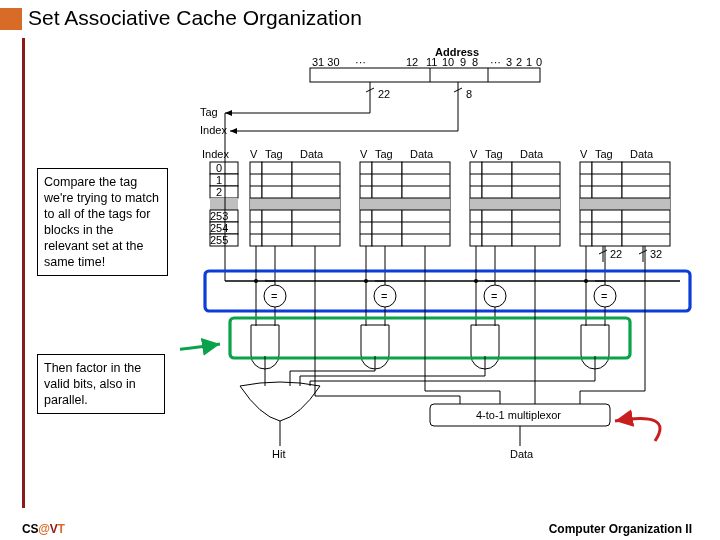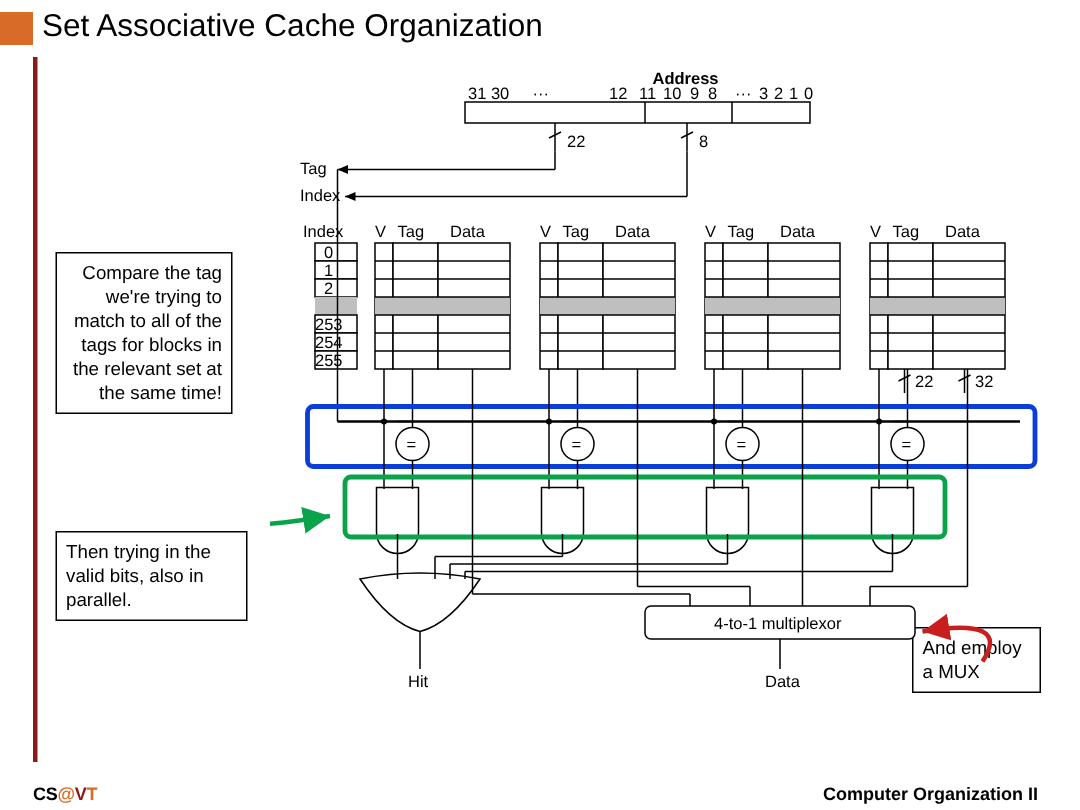--- a/index.html
+++ b/index.html
@@ -30,21 +30,21 @@
     border-left: 3px solid #8b1a1a;
   }
   .note {
     position: absolute;
     border: 1px solid #000;
     background: #fff;
     font-size: 12.5px;
     padding: 5px 6px;
     line-height: 1.28;
   }
-  .note1 { left: 12px; top: 130px; width: 118px; text-align: right; }
+  .note1 { left: 12px; top: 130px; width: 131px; }
   .note2 { left: 12px; top: 316px; width: 128px; }
   .note3 { right: 18px; bottom: 46px; width: 86px; }
   .diagram {
     position: absolute;
     left: 155px; top: 8px;
     width: 525px; height: 420px;
   }
   .d-label { font-family: Arial; font-size: 11px; font-weight: 700; fill: #000; }
   .d-text  { font-family: Arial; font-size: 11px; fill: #000; }
   .wire { stroke: #000; stroke-width: 1; fill: none; }
@@ -78,22 +78,21 @@
 
 <div class="orange-block"></div>
 
 <div class="title-row">
   <div class="title">Set Associative Cache Organization</div>
 </div>
 
 <div class="content">
 
   <div class="note note1">Compare the tag we're trying to match to all of the tags for blocks in the relevant set at the same time!</div>
-  <div class="note note2">Then trying in the valid bits, also in parallel.</div>
-  <div class="note note3">And employ a MUX</div>
+  <div class="note note2">Then factor in the valid bits, also in parallel.</div>
 
   <svg class="diagram" viewBox="0 0 525 420">
 
     <text class="d-label" x="255" y="10">Address</text>
     <rect class="cell" x="130" y="22" width="230" height="14"></rect>
     <line class="wire" x1="250" y1="22" x2="250" y2="36"></line>
     <line class="wire" x1="308" y1="22" x2="308" y2="36"></line>
 
     <text class="d-text" x="132" y="20">31 30</text>
     <text class="d-text" x="175" y="20">···</text>

